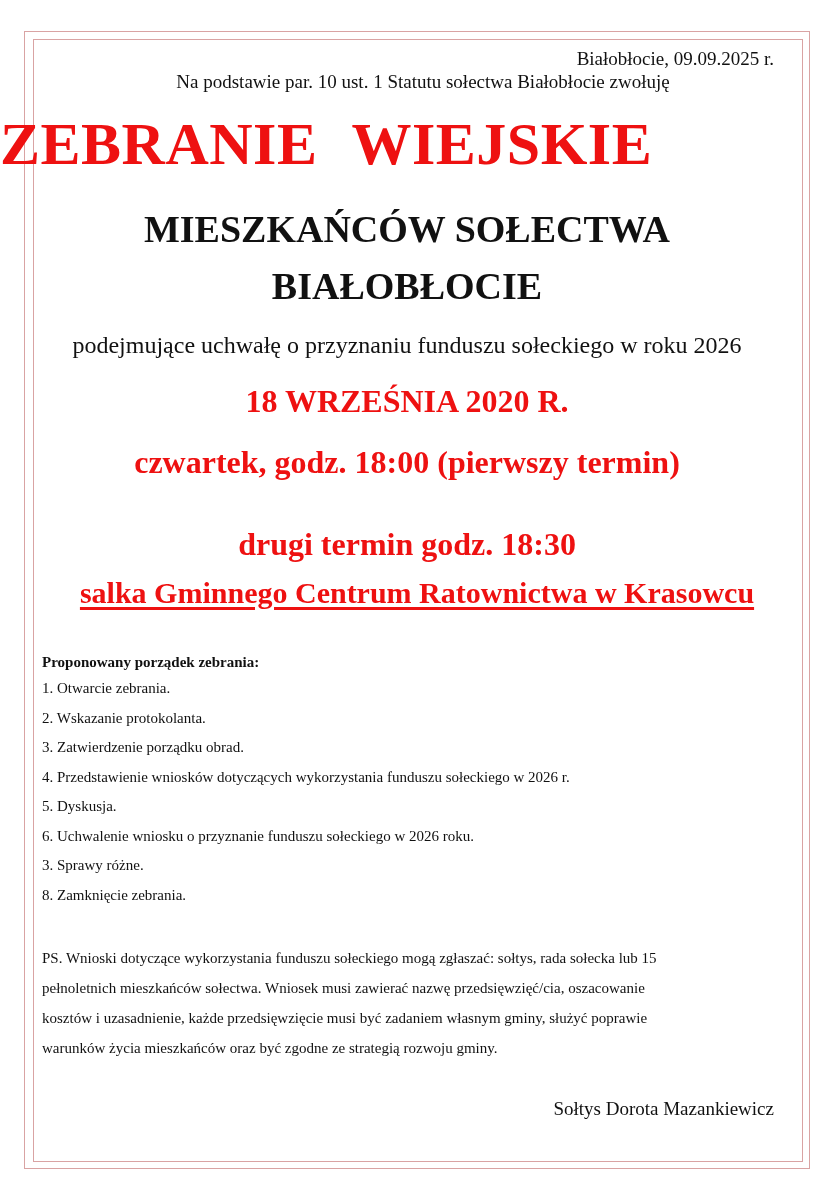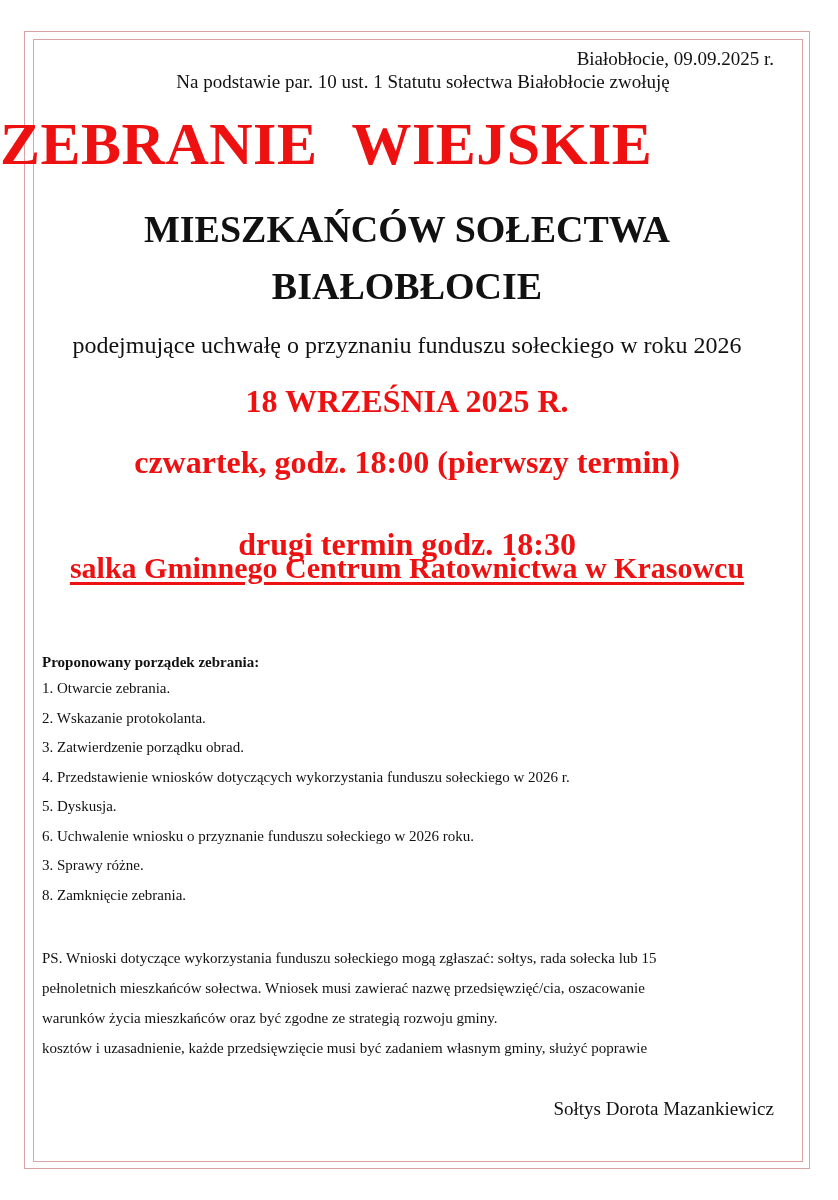--- a/index.html
+++ b/index.html
@@ -90,22 +90,23 @@
       text-align: center;
       font-weight: bold;
       color: #ee1111;
       font-size: 32px;
       line-height: 40px;
     }
     .red-line.date { top: 381px; }
     .red-line.time1 { top: 442px; }
     .red-line.time2 { top: 524px; }
     .red-line.place {
-      top: 548px;
+      top: 573px;
       font-size: 30px;
+      padding-left: 10px;
     }
     .red-line.place span {
       text-decoration: underline;
       text-decoration-thickness: 3px;
       text-underline-offset: 4px;
     }
     .agenda {
       position: absolute;
       left: 42px;
       top: 650px;
@@ -151,21 +152,21 @@
 
 <div class="abs title-main">
   <span>ZEBRANIE</span><span class="gap"></span><span>WIEJSKIE</span>
 </div>
 
 <div class="abs subtitle l1">MIESZKAŃCÓW SOŁECTWA</div>
 <div class="abs subtitle l2">BIAŁOBŁOCIE</div>
 
 <div class="abs resolution">podejmujące uchwałę o przyznaniu funduszu sołeckiego w roku 2026</div>
 
-<div class="abs red-line date">18 WRZEŚNIA 2025 R.</div>
+<div class="abs red-line date">18 WRZEŚNIA 2020 R.</div>
 <div class="abs red-line time1">czwartek, godz. 18:00 (pierwszy termin)</div>
 <div class="abs red-line time2">drugi termin godz. 18:30</div>
 <div class="abs red-line place">
   <span>salka Gminnego Centrum Ratownictwa w Krasowcu</span>
 </div>
 
 <div class="agenda">
   <div class="agenda-title">Proponowany porządek zebrania:</div>
   <div class="agenda-item">1. Otwarcie zebrania.</div>
   <div class="agenda-item">2. Wskazanie protokolanta.</div>
@@ -173,17 +174,17 @@
   <div class="agenda-item">4. Przedstawienie wniosków dotyczących wykorzystania funduszu sołeckiego w 2026 r.</div>
   <div class="agenda-item">5. Dyskusja.</div>
   <div class="agenda-item">6. Uchwalenie wniosku o przyznanie funduszu sołeckiego w 2026 roku.</div>
   <div class="agenda-item">3. Sprawy różne.</div>
   <div class="agenda-item">8. Zamknięcie zebrania.</div>
 </div>
 
 <div class="ps">
   <div>PS. Wnioski dotyczące wykorzystania funduszu sołeckiego mogą zgłaszać: sołtys, rada sołecka lub 15</div>
   <div>pełnoletnich mieszkańców sołectwa. Wniosek musi zawierać nazwę przedsięwzięć/cia, oszacowanie</div>
+  <div>kosztów i uzasadnienie, każde przedsięwzięcie musi być zadaniem własnym gminy, służyć poprawie</div>
   <div>warunków życia mieszkańców oraz być zgodne ze strategią rozwoju gminy.</div>
-  <div>kosztów i uzasadnienie, każde przedsięwzięcie musi być zadaniem własnym gminy, służyć poprawie</div>
 </div>
 
 <div class="abs signature">Sołtys Dorota Mazankiewicz</div>
 
 </body></html>

